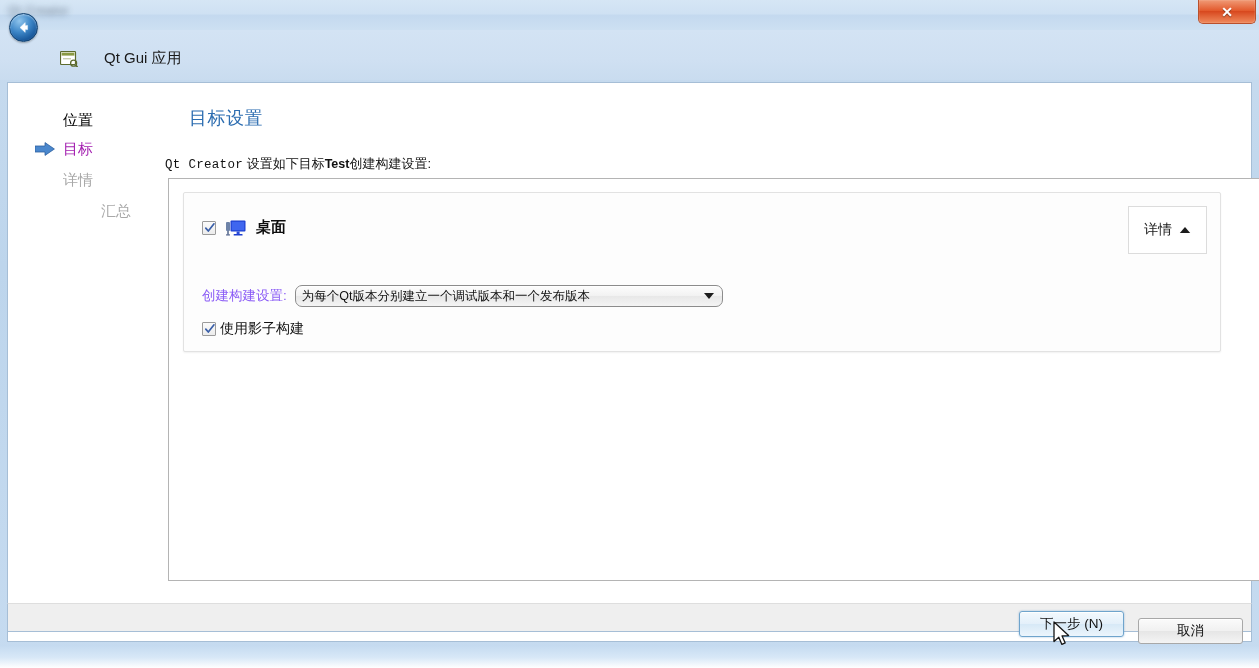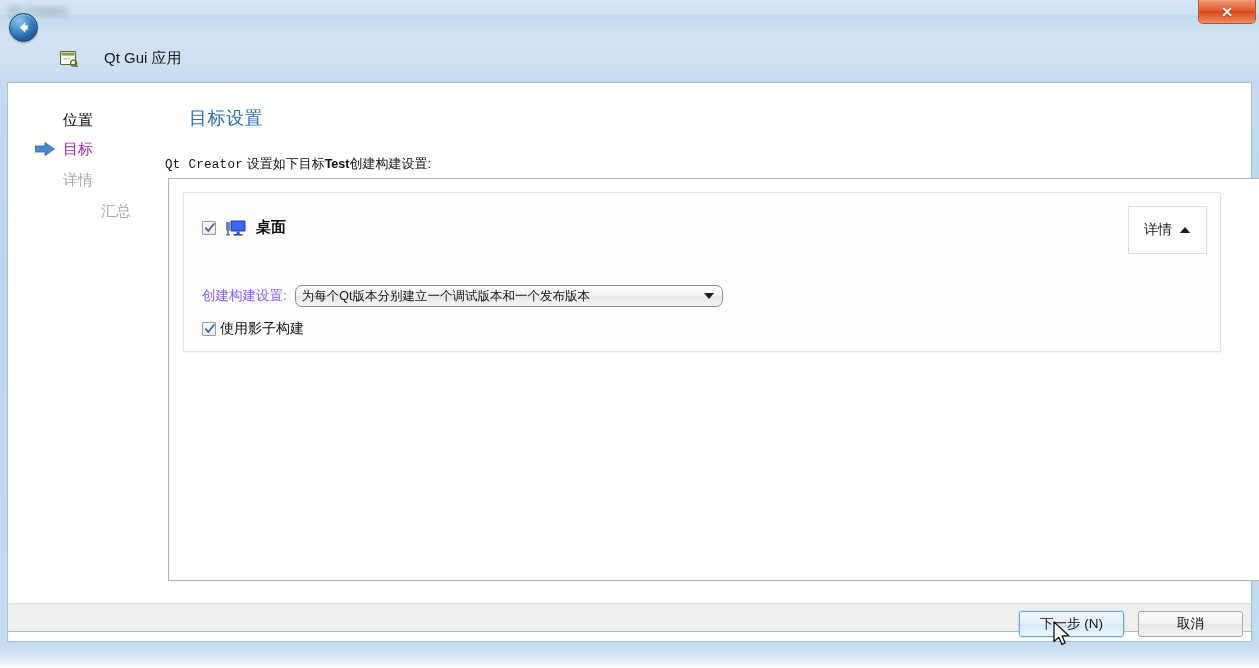--- a/index.html
+++ b/index.html
@@ -326,21 +326,21 @@
   .btn-default {
     left: 1011px;
     top: 7px;
     width: 105px;
     background: linear-gradient(to bottom, #f3f9fd 0%, #e4f0fa 48%, #d7e9f7 52%, #ecf5fc 100%);
     border: 1px solid #6fa4cc;
     box-shadow: 0 0 2px rgba(110,160,205,.75), inset 0 1px 0 rgba(255,255,255,.9);
   }
   .btn-normal {
     left: 1130px;
-    top: 7px;
+    top: 14px;
     width: 105px;
     background: linear-gradient(to bottom, #fbfbfb 0%, #f1f1f1 48%, #e6e6e6 52%, #f4f4f4 100%);
     border: 1px solid #a8a8a8;
     box-shadow: inset 0 1px 0 rgba(255,255,255,.9);
   }
 
   
   .cursor {
     position: absolute;
     left: 1052px;

